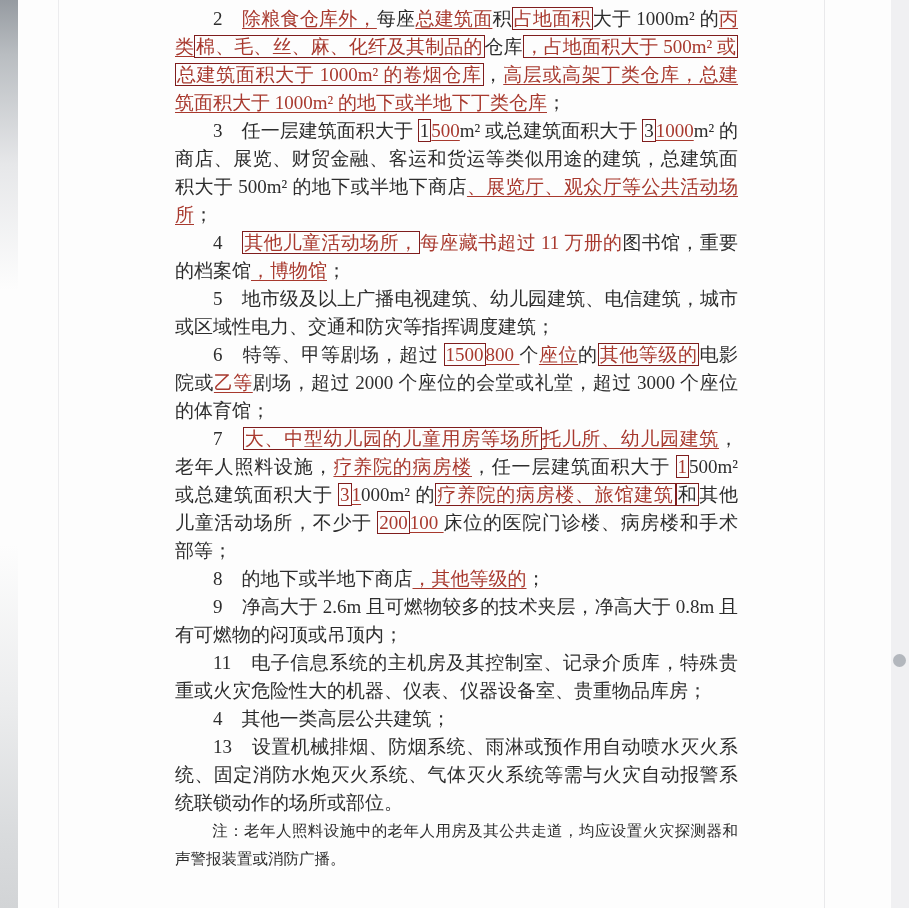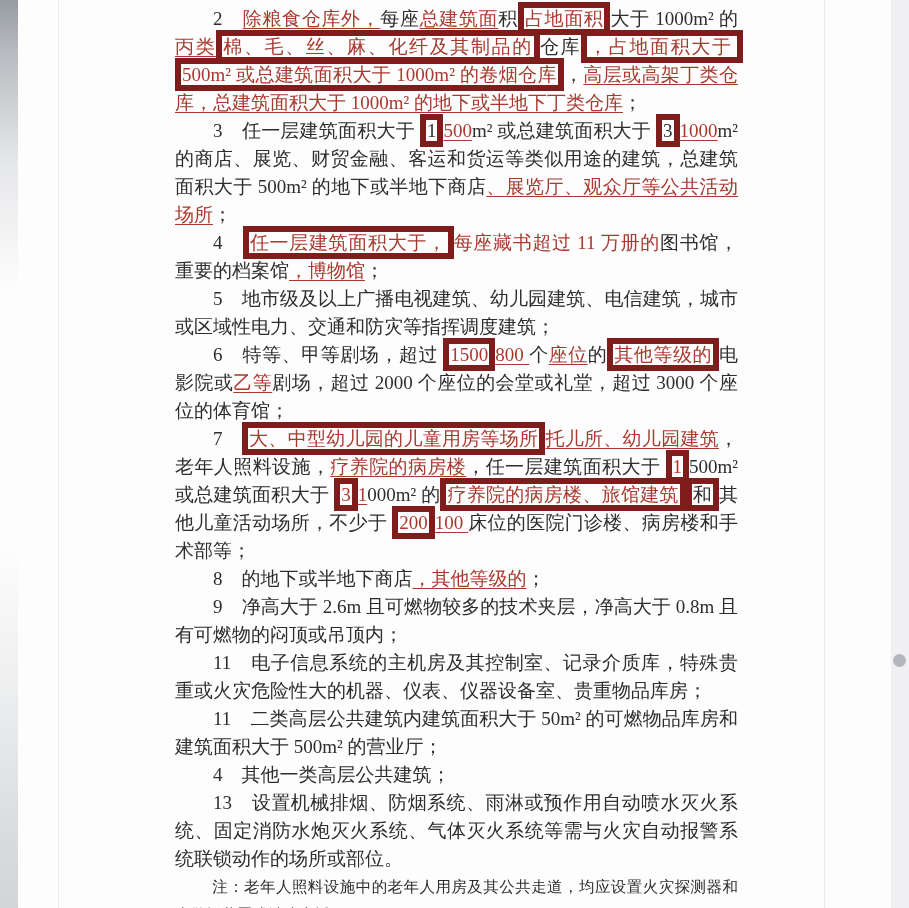--- a/index.html
+++ b/index.html
@@ -35,47 +35,46 @@
   .para.note{font-size:15.5px;line-height:28px;text-indent:2.4em;}
   .run{white-space:pre-wrap;}
   .run.ins{
     color:var(--red);
     text-decoration:underline;
     text-underline-offset:3px;
     text-decoration-thickness:1px;
   }
   .run.red{color:var(--red);}
   .run.boxr,.run.boxb{
-    border:6px solid #7f1d1d;
+    border:1px solid #7f1d1d;
     padding:0 1px;
     -webkit-box-decoration-break:clone;
     box-decoration-break:clone;
   }
   .run.boxr{color:var(--red);}
   .run.boxb{color:#2d2d2d;}
 </style>
 </head>
 <body style="--red: #a8392e;">
 
 <div class="viewer">
   <div class="left-edge"></div>
   <div class="crease" style="left:58px;"></div>
   <div class="crease right" style="left:824px;"></div>
 
   <div class="content">
       <p class="para item"><span class="run">2　</span><span class="run ins">除粮食仓库外，</span><span class="run">每座</span><span class="run ins">总建筑面</span><span class="run">积</span><span class="run boxr">占地面积</span><span class="run">大于 1000m² 的</span><span class="run ins">丙类</span><span class="run boxr">棉、毛、丝、麻、化纤及其制品的</span><span class="run">仓库</span><span class="run boxr">，占地面积大于 500m² 或总建筑面积大于 1000m² 的卷烟仓库</span><span class="run">，</span><span class="run ins">高层或高架丁类仓库，总建筑面积大于 1000m² 的地下或半地下丁类仓库</span><span class="run">；</span></p>
       <p class="para item"><span class="run">3　</span><span class="run">任一层建筑面积大于 </span><span class="run boxb">1</span><span class="run ins">500</span><span class="run">m² 或总建筑面积大于 </span><span class="run boxb">3</span><span class="run ins">1000</span><span class="run">m² 的商店、展览、财贸金融、客运和货运等类似用途的建筑，总建筑面积大于 500m² 的地下或半地下商店</span><span class="run ins">、展览厅、观众厅等公共活动场所</span><span class="run">；</span></p>
-      <p class="para item"><span class="run">4　</span><span class="run boxr">任一层建筑面积大于，</span><span class="run red">每座藏书超过 11 万册的</span><span class="run">图书馆，重要的档案馆</span><span class="run ins">，博物馆</span><span class="run">；</span></p>
+      <p class="para item"><span class="run">4　</span><span class="run boxr">其他儿童活动场所，</span><span class="run red">每座藏书超过 11 万册的</span><span class="run">图书馆，重要的档案馆</span><span class="run ins">，博物馆</span><span class="run">；</span></p>
       <p class="para item"><span class="run">5　</span><span class="run">地市级及以上广播电视建筑、幼儿园建筑、电信建筑，城市或区域性电力、交通和防灾等指挥调度建筑；</span></p>
       <p class="para item"><span class="run">6　</span><span class="run">特等、甲等剧场，超过 </span><span class="run boxr">1500</span><span class="run ins">800 </span><span class="run">个</span><span class="run ins">座位</span><span class="run">的</span><span class="run boxr">其他等级的</span><span class="run">电影院或</span><span class="run ins">乙等</span><span class="run">剧场，超过 2000 个座位的会堂或礼堂，超过 3000 个座位的体育馆；</span></p>
       <p class="para item"><span class="run">7　</span><span class="run boxr">大、中型幼儿园的儿童用房等场所</span><span class="run ins">托儿所、幼儿园建筑</span><span class="run">，老年人照料设施，</span><span class="run ins">疗养院的病房楼</span><span class="run">，任一层建筑面积大于 </span><span class="run boxr">1</span><span class="run">500m² 或总建筑面积大于 </span><span class="run boxr">3</span><span class="run ins">1</span><span class="run">000m² 的</span><span class="run boxr">疗养院的病房楼、旅馆建筑</span><span class="run boxb">和</span><span class="run">其他儿童活动场所，不少于 </span><span class="run boxr">200</span><span class="run ins">100 </span><span class="run">床位的医院门诊楼、病房楼和手术部等；</span></p>
       <p class="para item"><span class="run">8　</span><span class="run">的地下或半地下商店</span><span class="run ins">，其他等级的</span><span class="run">；</span></p>
       <p class="para item"><span class="run">9　</span><span class="run">净高大于 2.6m 且可燃物较多的技术夹层，净高大于 0.8m 且有可燃物的闷顶或吊顶内；</span></p>
       <p class="para item"><span class="run">11　</span><span class="run">电子信息系统的主机房及其控制室、记录介质库，特殊贵重或火灾危险性大的机器、仪表、仪器设备室、贵重物品库房；</span></p>
-      <p class="para item"><span class="run">11　</span><span class="run">二类高层公共建筑内建筑面积大于 50m² 的可燃物品库房和建筑面积大于 500m² 的营业厅；</span></p>
       <p class="para item"><span class="run">4　</span><span class="run">其他一类高层公共建筑；</span></p>
       <p class="para item"><span class="run">13　</span><span class="run">设置机械排烟、防烟系统、雨淋或预作用自动喷水灭火系统、固定消防水炮灭火系统、气体灭火系统等需与火灾自动报警系统联锁动作的场所或部位。</span></p>
       <p class="para note"><span class="run">注：老年人照料设施中的老年人用房及其公共走道，均应设置火灾探测器和声警报装置或消防广播。</span></p>
     </div>
 
   <div class="scroll-track"></div>
   <div class="scroll-thumb"></div>
 </div>
 
 </body></html>

